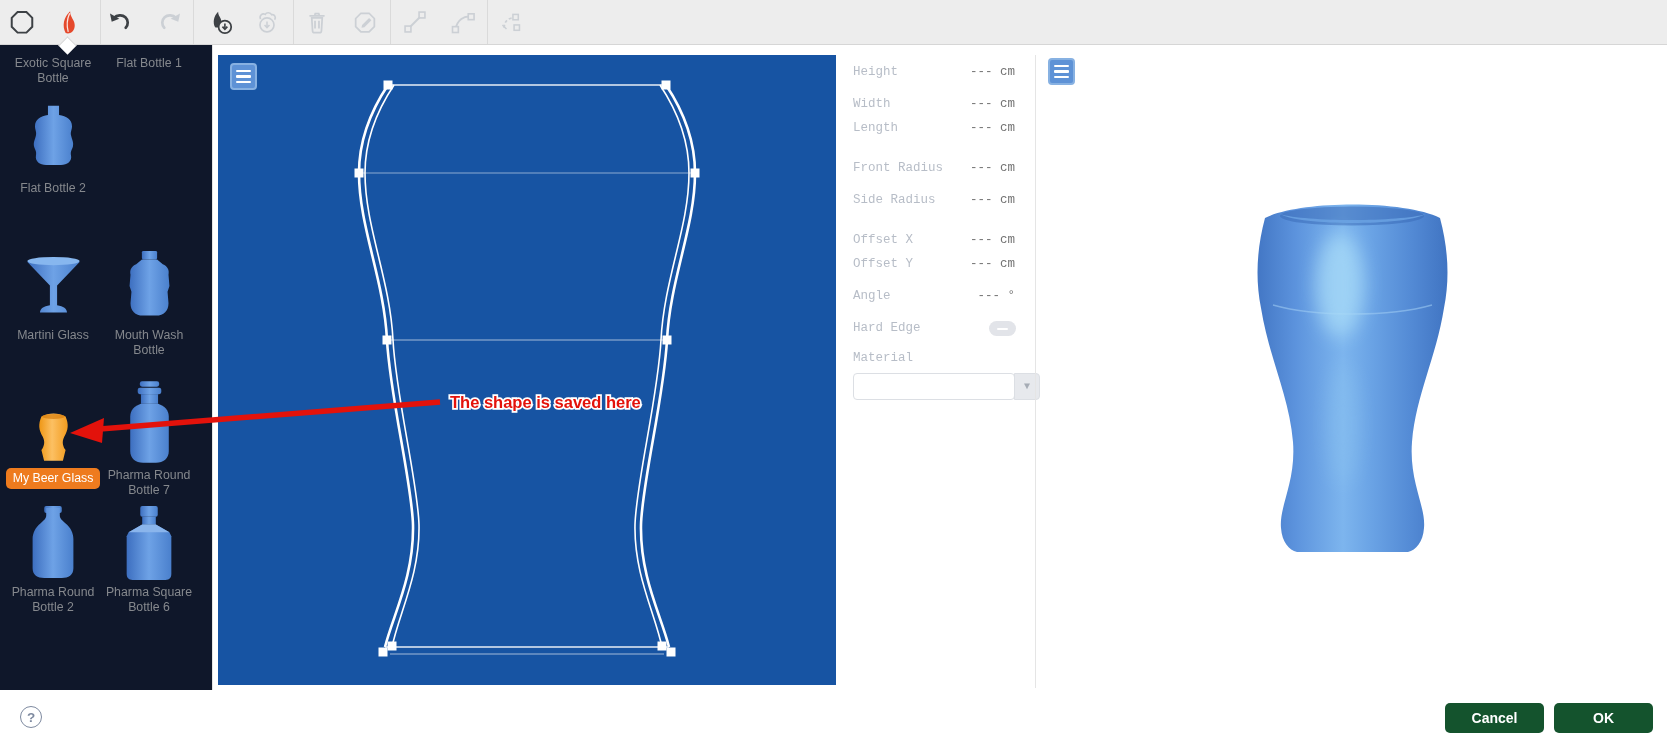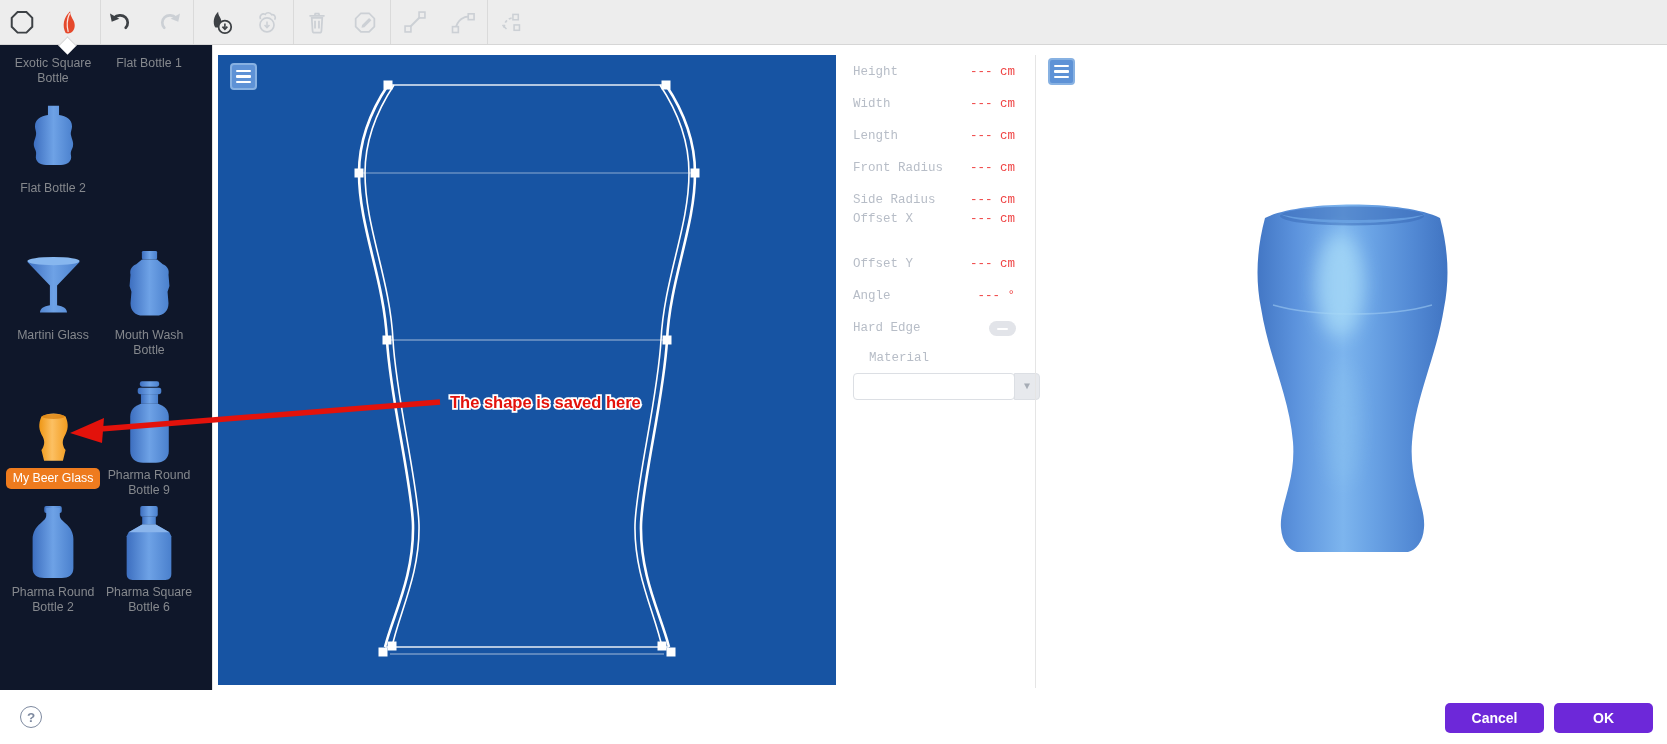--- a/index.html
+++ b/index.html
@@ -24,33 +24,33 @@
   .hmenu{position:absolute;width:27px;height:27px;border-radius:4px;background:#5e92d6;border:2px solid #87b1e2;
          box-sizing:border-box;display:flex;flex-direction:column;justify-content:center;gap:3px;align-items:center;cursor:pointer;}
   .hmenu i{display:block;width:15px;height:2.6px;background:#fff;border-radius:1px;}
   .profile{position:absolute;left:0;top:0;}
   
   .overlay{position:absolute;left:0;top:374px;width:660px;height:70px;z-index:40;pointer-events:none;}
   
   .props{position:absolute;left:845px;top:55px;width:178px;height:350px;font-family:Liberation Mono, monospace;}
   .prow{position:absolute;left:8px;right:8px;height:20px;font-size:12.5px;}
   .plabel{position:absolute;left:0;color:#b7bdc7;}
-  .pvalue{position:absolute;right:0;color:#ef4444;}
+  .pvalue{position:absolute;right:0;color:#737373;}
   .toggle{position:absolute;right:7px;top:266px;width:27px;height:15px;border-radius:8px;background:#e2e4e9;}
   .toggle::after{content:"";position:absolute;left:8px;top:6.5px;width:11px;height:2.4px;background:#fff;border-radius:1px;}
   .material-box{position:absolute;left:8px;top:318px;width:162px;height:27px;box-sizing:border-box;
                 border:1px solid #dcdfe4;border-radius:4px;background:#fff;}
   .material-btn{position:absolute;right:-26px;top:-1px;width:26px;height:27px;background:#e7e9ed;border:1px solid #dcdfe4;
                 box-sizing:border-box;border-radius:0 4px 4px 0;display:flex;align-items:center;justify-content:center;
                 color:#a6acb5;font-size:10px;cursor:pointer;}
   .vdivider{position:absolute;left:1035px;top:55px;width:1px;height:633px;background:#e5e5e5;}
   
   .preview-glass{position:absolute;left:1245px;top:190px;}
   
-  .btn{position:absolute;top:703px;width:99px;height:30px;border-radius:5px;background:#6d28d9;color:#fff;
+  .btn{position:absolute;top:703px;width:99px;height:30px;border-radius:5px;background:#14532d;color:#fff;
        font-size:14px;font-weight:bold;display:flex;align-items:center;justify-content:center;cursor:pointer;}
   .help{position:absolute;left:20px;top:706px;width:22px;height:22px;border:1.8px solid #7e8aa0;border-radius:50%;
         box-sizing:border-box;color:#7e8aa0;font-size:13.5px;font-weight:bold;display:flex;align-items:center;justify-content:center;cursor:pointer;}
   .hidden-defs{position:absolute;width:0;height:0;overflow:hidden;}
 </style>
 </head>
 <body>
 
 <div class="app">
 
@@ -175,21 +175,21 @@
           </svg>
         </div>
         <div class="slabel"><span>Mouth Wash Bottle</span></div>
       </div>
       <div class="shape-item" style="left: 99px; top: 334px;">
         <div class="thumb" style="height:86px">
           <svg width="75" height="86" viewBox="0 0 70 80">
             <use href="#sym-pharma1"></use>
           </svg>
         </div>
-        <div class="slabel"><span>Pharma Round Bottle 9</span></div>
+        <div class="slabel"><span>Pharma Round Bottle 7</span></div>
       </div>
       <div class="shape-item" style="left: 3px; top: 455px;">
         <div class="thumb" style="height:82px">
           <svg width="68" height="78" viewBox="0 0 70 80">
             <use href="#sym-pharma2"></use>
           </svg>
         </div>
         <div class="slabel"><span>Pharma Round Bottle 2</span></div>
       </div>
       <div class="shape-item" style="left: 99px; top: 455px;">
@@ -248,50 +248,50 @@
   <div class="props">
     <div id="prows">
         <div class="prow" style="top: 10px;">
           <span class="plabel">Height</span>
           <span class="pvalue">--- cm</span>
         </div>
         <div class="prow" style="top: 42px;">
           <span class="plabel">Width</span>
           <span class="pvalue">--- cm</span>
         </div>
-        <div class="prow" style="top: 74px;">
+        <div class="prow" style="top: 66px;">
           <span class="plabel">Length</span>
           <span class="pvalue">--- cm</span>
         </div>
         <div class="prow" style="top: 106px;">
           <span class="plabel">Front Radius</span>
           <span class="pvalue">--- cm</span>
         </div>
         <div class="prow" style="top: 138px;">
           <span class="plabel">Side Radius</span>
           <span class="pvalue">--- cm</span>
         </div>
-        <div class="prow" style="top: 157px; text-align: right;">
+        <div class="prow" style="top: 178px; text-align: right;">
           <span class="plabel">Offset X</span>
           <span class="pvalue">--- cm</span>
         </div>
         <div class="prow" style="top: 202px;">
           <span class="plabel">Offset Y</span>
           <span class="pvalue">--- cm</span>
         </div>
         <div class="prow" style="top: 234px;">
           <span class="plabel">Angle</span>
           <span class="pvalue">--- °</span>
         </div>
       </div>
     <div class="prow" style="top:266px;">
       <span class="plabel">Hard Edge</span>
     </div>
     <div class="toggle"></div>
-    <div class="prow" style="top:296px;margin-left:16px;">
+    <div class="prow" style="top:296px;">
       <span class="plabel">Material</span>
     </div>
     <div class="material-box">
       <span></span>
       <div class="material-btn">▼</div>
     </div>
   </div>
 
   <div class="vdivider"></div>
 

